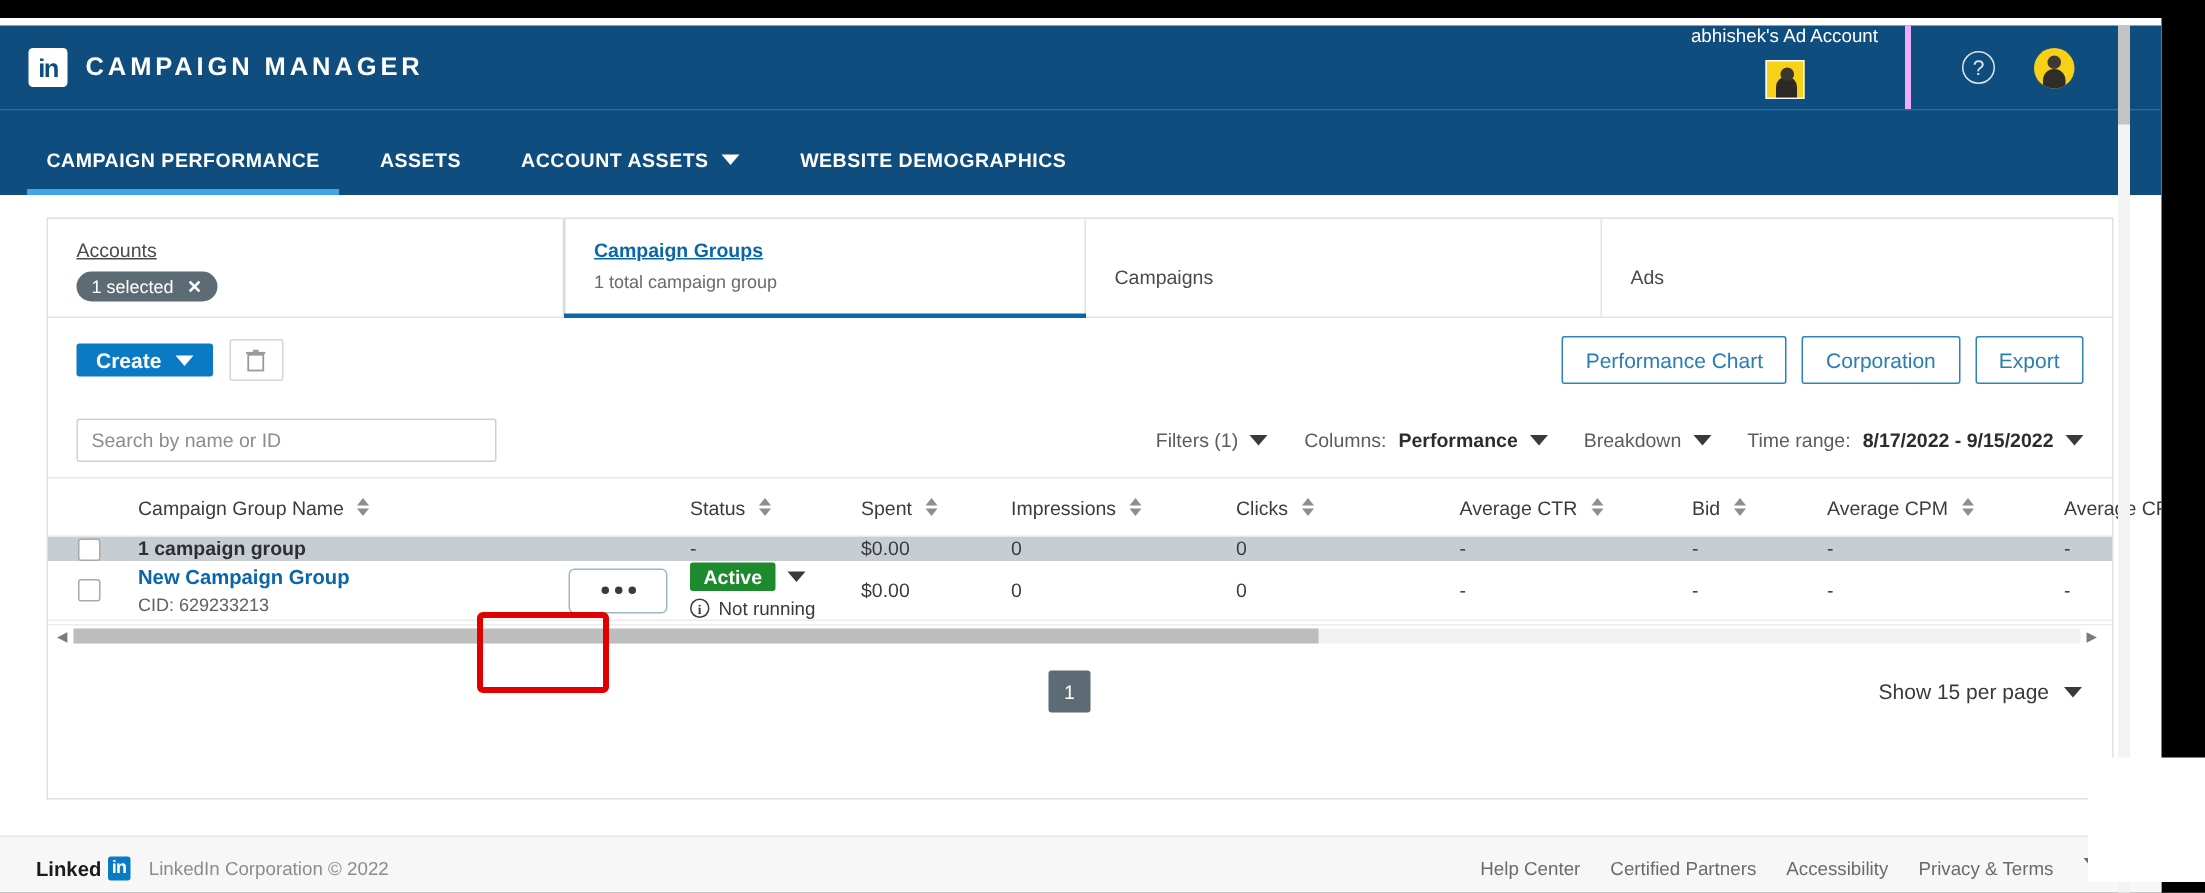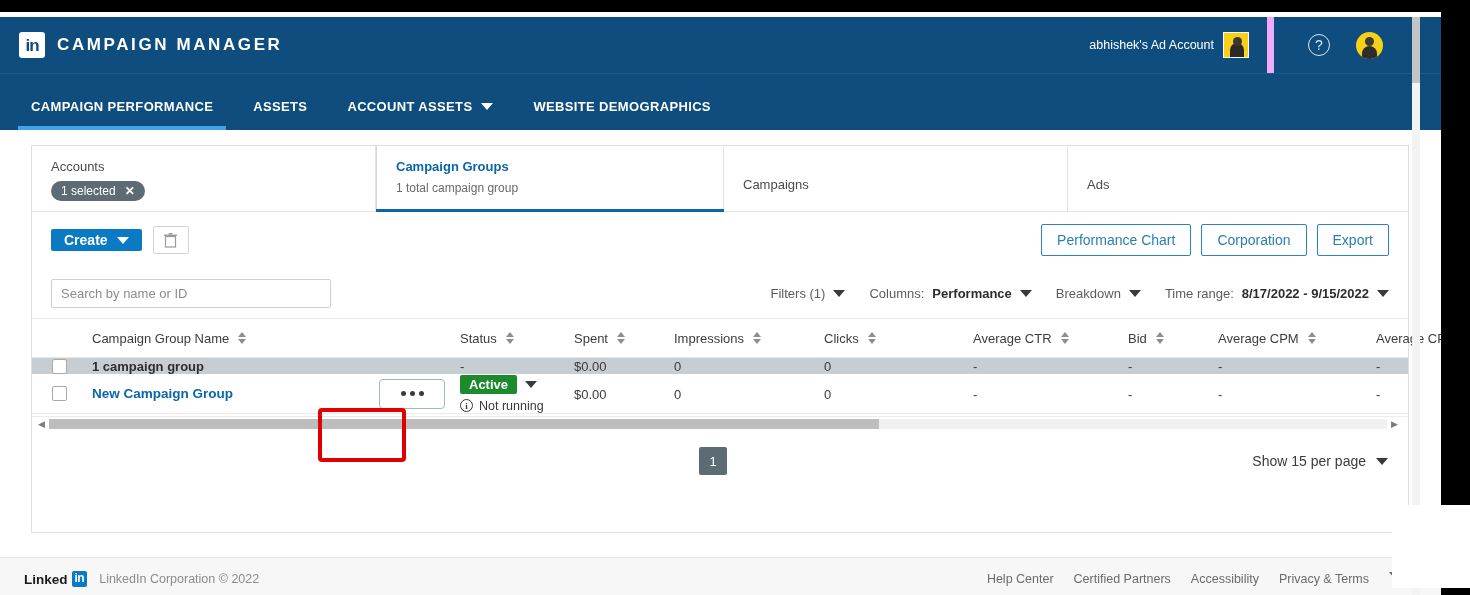--- a/index.html
+++ b/index.html
@@ -40,21 +40,22 @@
   .brand-title {
     margin-left: 12px; color: #fff; font-size: 17px;
     letter-spacing: 2.6px; font-weight: 600;
   }
   .topbar-right {
     margin-left: auto; display: flex; align-items: center; height: 100%;
   }
   .acct-block {
     display: flex; align-items: center; gap: 9px;
     padding: 0 18px 0 0; height: 100%;
-    border-right: 7px solid #f0abfc;
+    border-right: 4px solid #f0abfc;
+    flex-direction: column;
   }
   .acct-name { color: #fff; font-size: 12.5px; }
   .acct-thumb {
     width: 26px; height: 26px; background: #f7d117;
     border: 1px solid #fff; position: relative; overflow: hidden;
   }
   .acct-thumb::after {
     content: ""; position: absolute; left: 6px; top: 10px;
     width: 14px; height: 16px; border-radius: 7px 7px 0 0; background: #2b2a26;
   }
@@ -114,21 +115,21 @@
   
   .tabs { display: flex; height: 66px; border-bottom: 1px solid #e3e3e3; }
   .tab {
     flex: 0 0 auto; padding: 13px 0 0 19px; position: relative;
     border-right: 1px solid #e3e3e3;
   }
   .tab.w1 { width: 344px; }
   .tab.w2 { width: 348px; }
   .tab.w3 { width: 344px; }
   .tab.w4 { width: 341px; border-right: none; }
-  .tab-label { font-size: 13px; color: #4a4a4a; }
+  .tab-label { font-size: 13px; color: #4a4a4a; text-decoration: underline; }
   .tab.sel .tab-label { color: #0a66a8; font-weight: 700; }
   .tab.sel { border-left: 1px solid #d6d6d6; }
   .tab.sel::after {
     content: ""; position: absolute; left: -1px; right: -1px; bottom: -1px;
     height: 3px; background: #0a66a8;
   }
   .tab-sub { font-size: 12px; color: #6a6a6a; margin-top: 7px; }
   .tab-mid { font-size: 13px; color: #4a4a4a; margin-top: 18px; }
   .chip {
     display: inline-flex; align-items: center; gap: 9px;
@@ -492,20 +493,21 @@
             <span class="cellv">-</span>
           </div>
         </div>
 
         <div class="trow detail">
           <div class="c-check">
             <span class="cb"></span>
           </div>
           <div class="c-name">
             <div class="link">New Campaign Group</div>
+            <div class="cid">CID: 629233213</div>
           </div>
           <div class="c-dots">
             <div class="dots-btn">
               <span></span>
               <span></span>
               <span></span>
             </div>
           </div>
           <div class="c-status">
             <div class="status-line">

